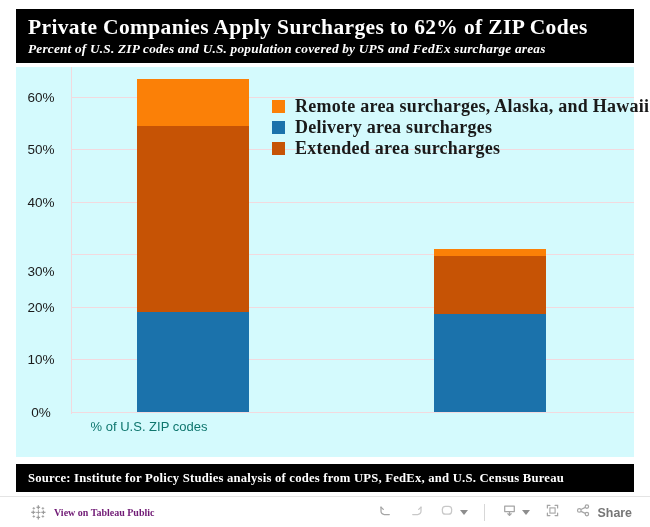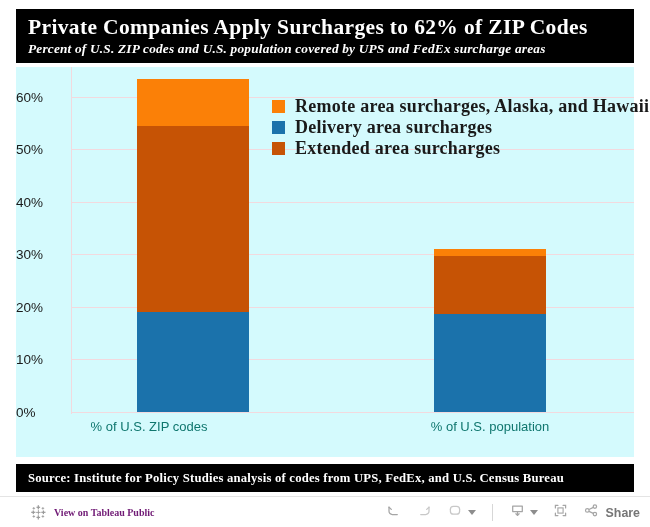--- a/index.html
+++ b/index.html
@@ -66,21 +66,21 @@
     position: absolute;
     left: 55px;
     width: 563px;
     height: 1px;
     background: #f2d9de;
   }
   .axis-tick-label {
     position: absolute;
     right: 0;
     width: 50px;
-    text-align: left;
+    text-align: center;
     font-family: "Liberation Sans", sans-serif;
     font-size: 13.5px;
     color: #1a1a1a;
     transform: translateY(-50%);
     white-space: nowrap;
   }
   .axis-col {
     position: absolute;
     left: 0;
     top: 0;
@@ -192,21 +192,21 @@
     font-family: Liberation Serif, serif;
     font-size: 10px;
     font-weight: bold;
     color: #701a75;
     white-space: nowrap;
   }
   .tb-right {
     display: flex;
     align-items: center;
     margin-left: auto;
-    margin-right: 3px;
+    margin-right: 11px;
   }
   .tb-btn {
     display: flex;
     align-items: center;
     justify-content: center;
     height: 24px;
     padding: 0 7px;
     color: #a5a5a5;
   }
   .tb-caret {
@@ -240,21 +240,21 @@
     <div class="title-main">Private Companies Apply Surcharges to 62% of ZIP Codes</div>
     <div class="title-sub">Percent of U.S. ZIP codes and U.S. population covered by UPS and FedEx surcharge areas</div>
   </div>
 
   <div class="plot-wrap">
 
     <div class="axis-col">
       <div class="axis-tick-label" style="top:30px">60%</div>
       <div class="axis-tick-label" style="top:82px">50%</div>
       <div class="axis-tick-label" style="top:135px">40%</div>
-      <div class="axis-tick-label" style="top:187px">30%</div>
+      <div class="axis-tick-label" style="top:204px">30%</div>
       <div class="axis-tick-label" style="top:240px">20%</div>
       <div class="axis-tick-label" style="top:292px">10%</div>
       <div class="axis-tick-label" style="top:345px">0%</div>
     </div>
 
     <div class="axis-spine"></div>
 
     <div class="gridline" style="top:30px"></div>
     <div class="gridline" style="top:82px"></div>
     <div class="gridline" style="top:135px"></div>
@@ -270,21 +270,20 @@
         <div class="bar-seg" style="height: 185.85px; background: rgb(198, 83, 5);"></div>
         <div class="bar-seg" style="height: 99.75px; background: rgb(27, 114, 171);"></div>
       </div>
       <div class="bar-label" style="left:18px">% of U.S. ZIP codes</div>
 
       <div class="bar" style="left:418px">
         <div class="bar-seg" style="height: 6.825px; background: rgb(251, 128, 7);"></div>
         <div class="bar-seg" style="height: 57.75px; background: rgb(198, 83, 5);"></div>
         <div class="bar-seg" style="height: 98.175px; background: rgb(27, 114, 171);"></div>
       </div>
-      <div class="bar-label" style="left:359px">% of U.S. population</div>
 
     </div>
 
     <div class="legend">
       <div class="legend-row">
         <span class="legend-swatch" style="background: rgb(251, 128, 7);"></span>
         <span class="legend-text">Remote area surcharges, Alaska, and Hawaii</span>
       </div>
       <div class="legend-row">
         <span class="legend-swatch" style="background: rgb(27, 114, 171);"></span>

